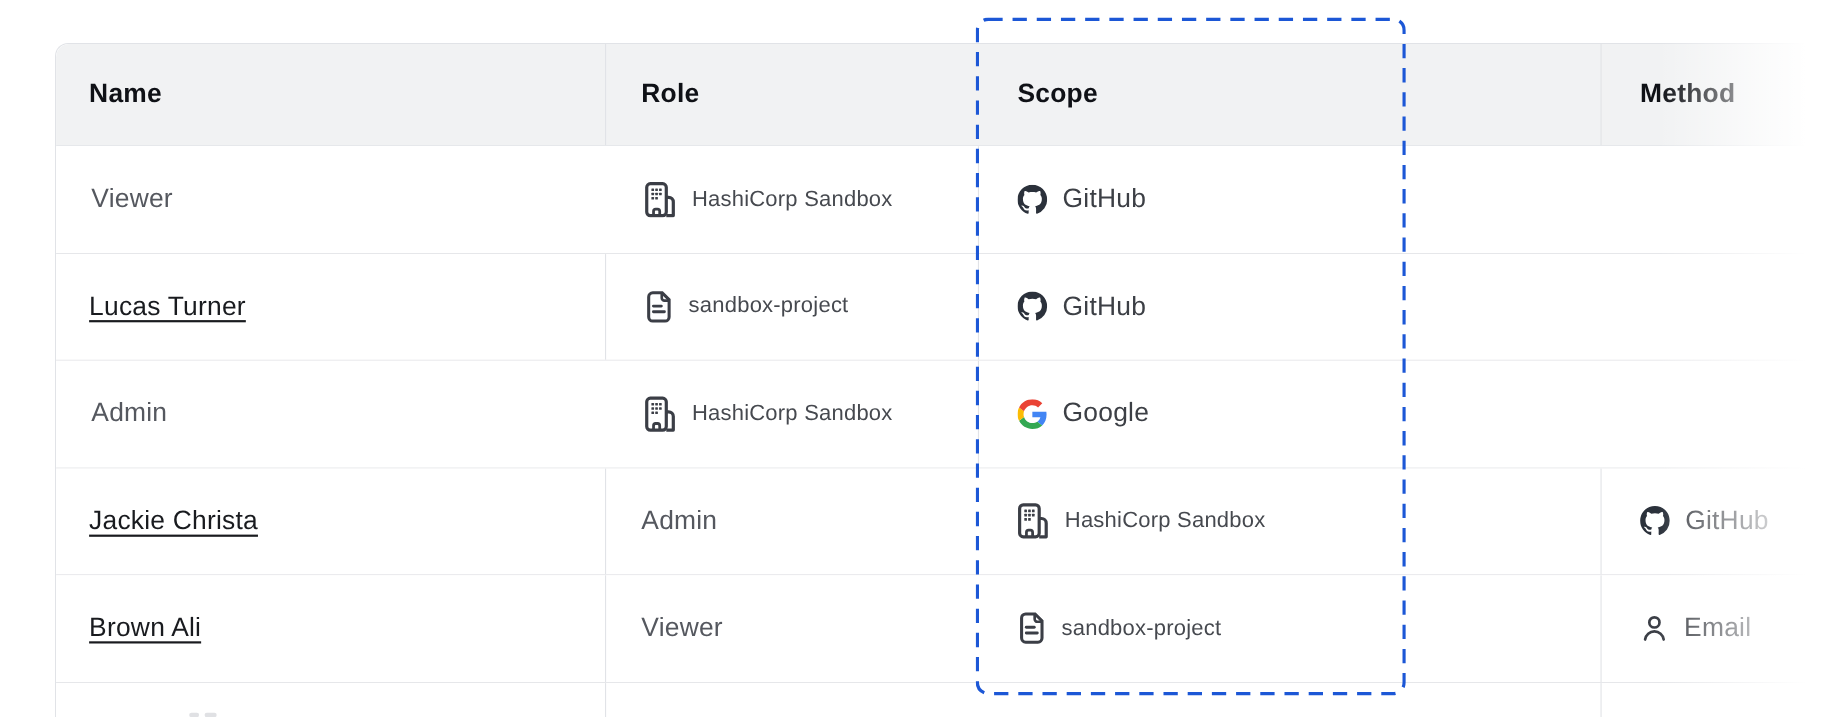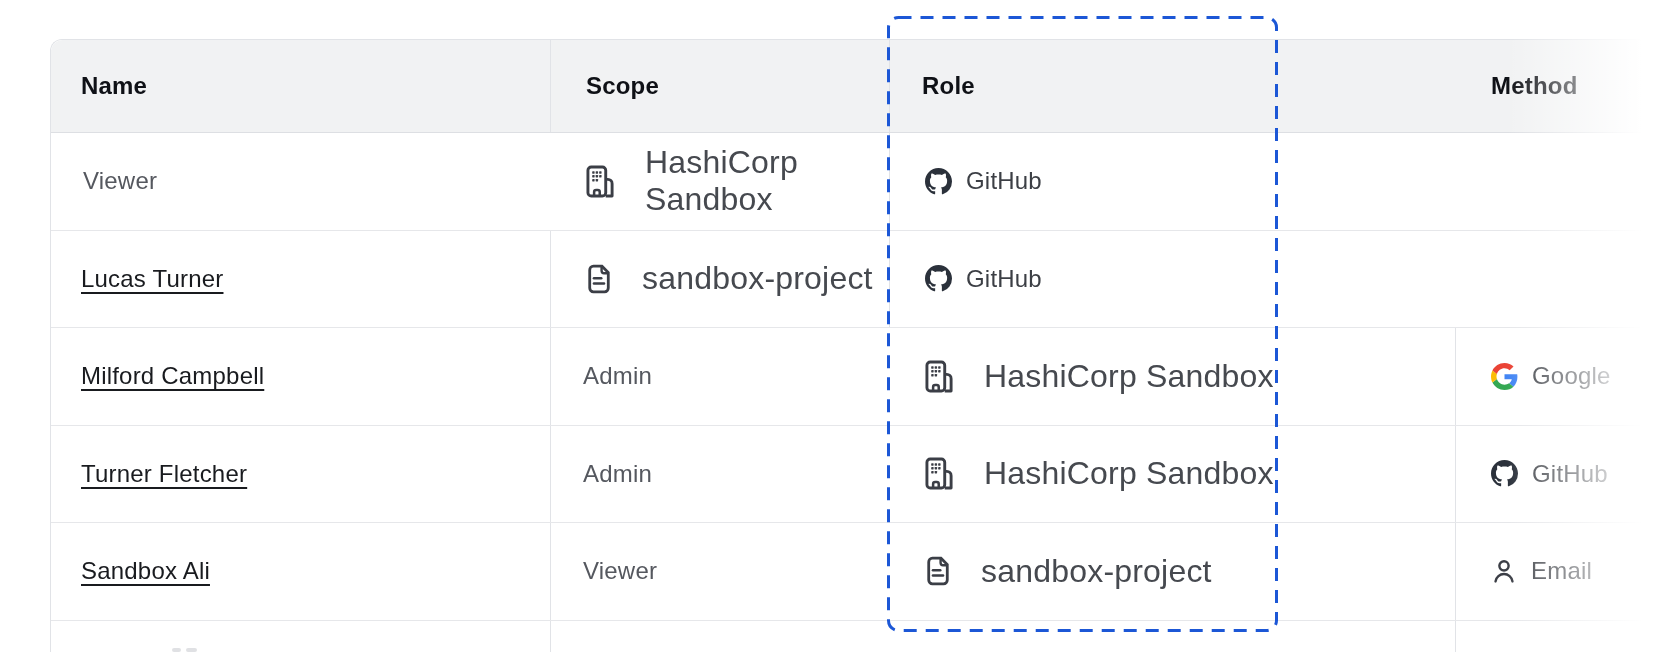--- a/index.html
+++ b/index.html
@@ -38,21 +38,21 @@
   .c-role{padding-left:32px;}
   .c-scope{padding-left:35px;border-right:1px solid var(--table-border);}
   .c-method{padding-left:35px;}
   .hcell{font-size:24px;font-weight:700;color:var(--header-text);letter-spacing:.2px;}
   .name-link{
     font-size:24px;font-weight:500;color:var(--name-link);
     text-decoration:underline;text-decoration-thickness:2px;text-underline-offset:5px;
     letter-spacing:.2px;cursor:pointer;
   }
   .role-text{font-size:24px;color:var(--role-text);letter-spacing:.2px;}
-  .scope-text{font-size:32px;color:var(--scope-text);letter-spacing:.2px;margin-left:30px;}
+  .scope-text{font-size:20px;color:var(--scope-text);letter-spacing:.2px;margin-left:14px;}
   .method-text{font-size:24px;color:var(--method-text);letter-spacing:.2px;margin-left:14px;}
   .icon{display:inline-flex;align-items:center;justify-content:center;flex:none;}
   .dashed-overlay{position:absolute;left:887px;top:16px;pointer-events:none;z-index:6;}
   .fade{
     position:absolute;top:0;right:0;width:165px;height:652px;z-index:5;pointer-events:none;
     background:linear-gradient(to right, rgba(255,255,255,0) 0%, #ffffff 82%);
   }
   .text-hint{
     position:absolute;height:4px;background:#c7c9ce;opacity:.55;border-radius:2px;z-index:1;
   }
@@ -60,25 +60,25 @@
 </head>
 <body>
 
 <div class="canvas">
 
   <div class="table">
     <div class="thead">
       <div class="cell c-name">
           <span class="hcell">Name</span>
         </div>
+      <div class="cell c-role">
+          <span class="hcell">Role</span>
+        </div>
       <div class="cell c-scope">
           <span class="hcell">Scope</span>
-        </div>
-      <div class="cell c-role">
-          <span class="hcell">Role</span>
         </div>
       <div class="cell c-method">
           <span class="hcell">Method</span>
         </div>
     </div>
     <div id="tbody">
         <div class="trow">
      <div class="cell c-role">
        <span class="role-text">Viewer</span>
      </div>
@@ -127,23 +127,20 @@
      <div class="cell c-method">
        <span class="icon">
               <svg viewBox="0 0 16 16" width="27" height="27">
       <path fill="var(--github)" d="M8 0C3.58 0 0 3.58 0 8c0 3.54 2.29 6.53 5.47 7.59.4.07.55-.17.55-.38 0-.19-.01-.82-.01-1.49-2.01.37-2.53-.49-2.69-.94-.09-.23-.48-.94-.82-1.13-.28-.15-.68-.52-.01-.53.63-.01 1.08.58 1.23.82.72 1.21 1.87.87 2.33.66.07-.52.28-.87.51-1.07-1.78-.2-3.64-.89-3.64-3.95 0-.87.31-1.59.82-2.15-.08-.2-.36-1.02.08-2.12 0 0 .67-.21 2.2.82.64-.18 1.32-.27 2-.27s1.36.09 2 .27c1.53-1.04 2.2-.82 2.2-.82.44 1.1.16 1.92.08 2.12.51.56.82 1.27.82 2.15 0 3.07-1.87 3.75-3.65 3.95.29.25.54.73.54 1.48 0 1.07-.01 1.93-.01 2.2 0 .21.15.46.55.38A8.01 8.01 0 0 0 16 8c0-4.42-3.58-8-8-8z"></path>
     </svg>
             </span>
        <span class="method-text">GitHub</span>
      </div>
         </div>
         <div class="trow">
-          <div class="cell c-name">
-       <a href="#" class="name-link">Milford Campbell</a>
-     </div>
      <div class="cell c-role">
        <span class="role-text">Admin</span>
      </div>
      <div class="cell c-scope">
        <span class="icon">
               <svg viewBox="0 0 15 17" width="29" height="33" fill="none">
       <rect x="1" y="1" width="9.2" height="15" rx="1.7" stroke="var(--icon)" stroke-width="1.5"></rect>
       <path d="M10.2 7.4h1.1a2.2 2.2 0 0 1 2.2 2.2V16h-3.3" stroke="var(--icon)" stroke-width="1.5" stroke-linejoin="round"></path>
       <path d="M4.2 16v-2.1a1 1 0 0 1 1-1h.9a1 1 0 0 1 1 1V16" stroke="var(--icon)" stroke-width="1.3"></path>
       <rect x="3.2" y="3.2" width="1.25" height="1.25" rx=".25" fill="var(--icon)"></rect>
@@ -165,21 +162,21 @@
       <path fill="var(--google-green)" d="M24 48c6.48 0 11.93-2.13 15.89-5.81l-7.73-6c-2.15 1.45-4.92 2.3-8.16 2.3-6.26 0-11.57-4.22-13.47-9.91l-7.98 6.19C6.51 42.62 14.62 48 24 48z"></path>
       <path fill="var(--google-yellow)" d="M10.53 28.59c-.48-1.45-.76-2.99-.76-4.59s.27-3.14.76-4.59l-7.98-6.19C.92 16.46 0 20.12 0 24c0 3.88.92 7.54 2.56 10.78l7.97-6.19z"></path>
       <path fill="var(--google-red)" d="M24 9.5c3.54 0 6.71 1.22 9.21 3.6l6.85-6.85C35.9 2.38 30.47 0 24 0 14.62 0 6.51 5.38 2.56 13.22l7.98 6.19C12.43 13.72 17.74 9.5 24 9.5z"></path>
     </svg>
             </span>
        <span class="method-text">Google</span>
      </div>
         </div>
         <div class="trow">
           <div class="cell c-name">
-       <a href="#" class="name-link">Turner Fletcher</a>
+       <a href="#" class="name-link">Jackie Christa</a>
      </div>
      <div class="cell c-role">
        <span class="role-text">Admin</span>
      </div>
      <div class="cell c-scope">
        <span class="icon">
               <svg viewBox="0 0 15 17" width="29" height="33" fill="none">
       <rect x="1" y="1" width="9.2" height="15" rx="1.7" stroke="var(--icon)" stroke-width="1.5"></rect>
       <path d="M10.2 7.4h1.1a2.2 2.2 0 0 1 2.2 2.2V16h-3.3" stroke="var(--icon)" stroke-width="1.5" stroke-linejoin="round"></path>
       <path d="M4.2 16v-2.1a1 1 0 0 1 1-1h.9a1 1 0 0 1 1 1V16" stroke="var(--icon)" stroke-width="1.3"></path>
@@ -199,21 +196,21 @@
        <span class="icon">
               <svg viewBox="0 0 16 16" width="27" height="27">
       <path fill="var(--github)" d="M8 0C3.58 0 0 3.58 0 8c0 3.54 2.29 6.53 5.47 7.59.4.07.55-.17.55-.38 0-.19-.01-.82-.01-1.49-2.01.37-2.53-.49-2.69-.94-.09-.23-.48-.94-.82-1.13-.28-.15-.68-.52-.01-.53.63-.01 1.08.58 1.23.82.72 1.21 1.87.87 2.33.66.07-.52.28-.87.51-1.07-1.78-.2-3.64-.89-3.64-3.95 0-.87.31-1.59.82-2.15-.08-.2-.36-1.02.08-2.12 0 0 .67-.21 2.2.82.64-.18 1.32-.27 2-.27s1.36.09 2 .27c1.53-1.04 2.2-.82 2.2-.82.44 1.1.16 1.92.08 2.12.51.56.82 1.27.82 2.15 0 3.07-1.87 3.75-3.65 3.95.29.25.54.73.54 1.48 0 1.07-.01 1.93-.01 2.2 0 .21.15.46.55.38A8.01 8.01 0 0 0 16 8c0-4.42-3.58-8-8-8z"></path>
     </svg>
             </span>
        <span class="method-text">GitHub</span>
      </div>
         </div>
         <div class="trow">
           <div class="cell c-name">
-       <a href="#" class="name-link">Sandbox Ali</a>
+       <a href="#" class="name-link">Brown Ali</a>
      </div>
      <div class="cell c-role">
        <span class="role-text">Viewer</span>
      </div>
      <div class="cell c-scope">
        <span class="icon">
               <svg viewBox="0 0 14 16" width="26" height="30" fill="none" stroke="var(--icon)">
       <path d="M2 3.1C2 2 2.9 1.1 4 1.1h4.6L12 4.5v8.4c0 1.1-.9 2-2 2H4c-1.1 0-2-.9-2-2V3.1z" stroke-width="1.5"></path>
       <path d="M8.4 1.3v2.3c0 .7.6 1.3 1.3 1.3h2.2" stroke-width="1.3"></path>
       <path d="M4.3 7.6h3.9" stroke-width="1.4" stroke-linecap="round"></path>

